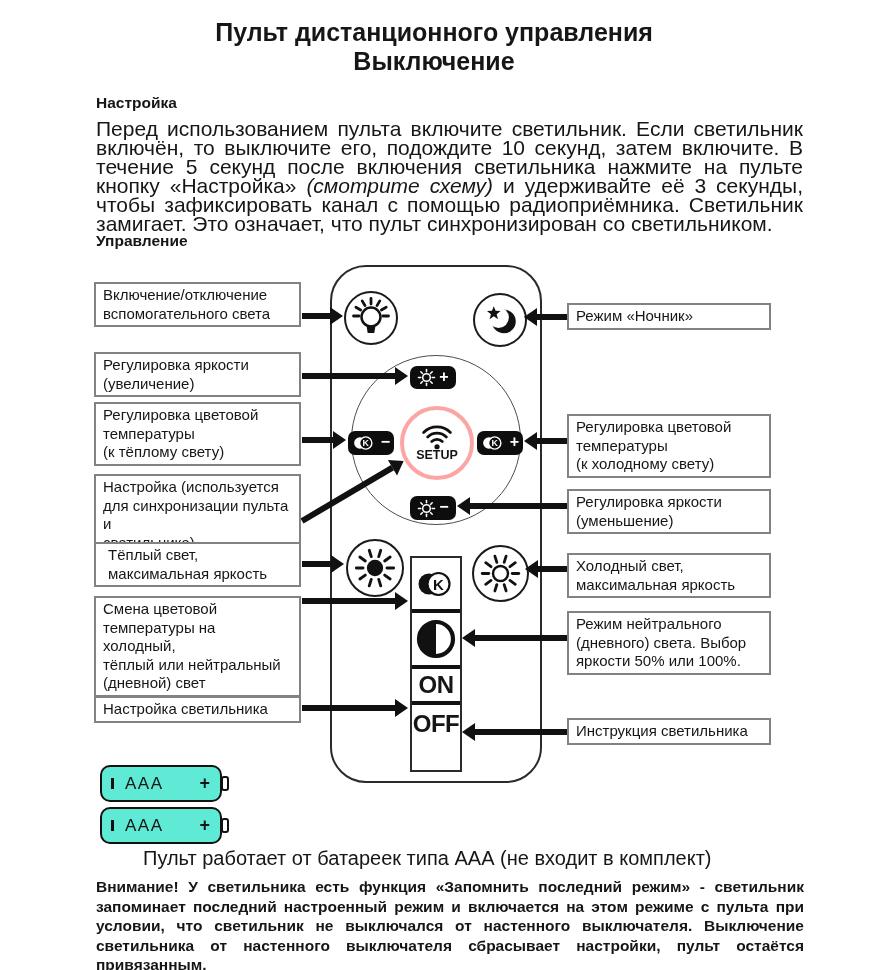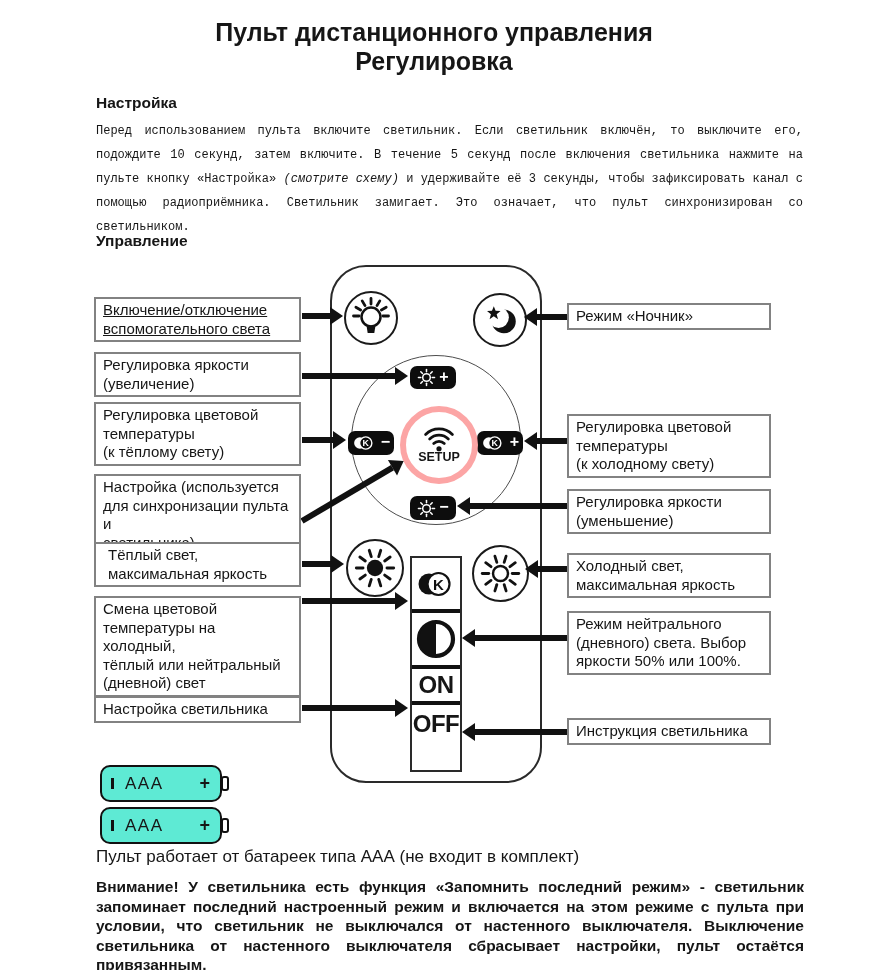--- a/index.html
+++ b/index.html
@@ -1,35 +1,35 @@
 <!DOCTYPE html>
 <html><head>
 <meta charset="utf-8">
 <style>
   html,body{margin:0;padding:0;background:#fff;}
   .page{position:relative;width:895px;height:970px;background:#fff;overflow:hidden;
         font-family:"Liberation Sans","DejaVu Sans",sans-serif;color:#161616;}
   .abs{position:absolute;}
   .title{left:0;top:18px;width:868px;text-align:center;font-size:25px;font-weight:bold;line-height:29px;}
   .h2{font-size:15.5px;font-weight:bold;}
-  .para{width:707px;font-size:12px;line-height:24px;text-align:justify;font-family:Liberation Mono, monospace;}
+  .para{width:707px;font-size:21px;line-height:19px;text-align:justify;}
   .para i{font-style:italic;}
   .lbl{border:2px solid #828282;padding:2px 7px;font-size:15px;line-height:18.5px;
        white-space:pre-line;background:#fff;z-index:6;box-sizing:border-box;}
   .lbl.left{left:94px;width:207px;}
   .lbl.right{left:567px;width:204px;}
   
   .remote{left:330px;top:265px;width:208px;height:514px;border:2px solid #2a2a2a;border-radius:36px;background:#fff;z-index:1;}
   .circ{position:absolute;border:2.5px solid #1a1a1a;border-radius:50%;background:#fff;
         display:flex;align-items:center;justify-content:center;}
   .pad{position:absolute;left:19px;top:88px;width:168px;height:168px;border:1.5px solid #4d4d4d;border-radius:50%;}
   .blackbtn{position:absolute;background:#0d0d0d;border-radius:7px;display:flex;align-items:center;
         justify-content:center;gap:3px;color:#fff;}
   .sign{font-size:16px;font-weight:900;line-height:1;color:#fff;transform:translateY(-1px);}
-  .setup{position:absolute;left:68px;top:139px;width:66px;height:66px;border:6px solid #fca5a5;border-radius:50%;
+  .setup{position:absolute;left:68px;top:139px;width:66px;height:66px;border:4px solid #fca5a5;border-radius:50%;
          background:#fff;display:flex;flex-direction:column;align-items:center;justify-content:center;}
   .setup .txt{font-size:12.5px;font-weight:bold;letter-spacing:0;margin-top:-2px;}
   .strip{position:absolute;left:78px;top:289px;width:52px;height:216px;border:2px solid #2a2a2a;background:#fff;
          box-sizing:border-box;display:flex;flex-direction:column;}
   .cell{display:flex;align-items:center;justify-content:center;box-sizing:border-box;}
   .cell+.cell{border-top:4px solid #111;}
   .onoff{font-size:24px;font-weight:800;letter-spacing:-0.5px;}
   
   .arr{position:absolute;height:6px;background:#111;z-index:5;}
   .arr.r::after{content:"";position:absolute;left:100%;top:-6px;border-left:13px solid #111;
@@ -38,32 +38,32 @@
        border-top:9px solid transparent;border-bottom:9px solid transparent;}
   .diag{transform:rotate(-30.5deg);transform-origin:left center;}
   
   .bat{position:absolute;left:100px;width:122px;height:37px;border:2.5px solid #111;border-radius:10px;
        background:#5eead4;display:flex;align-items:center;box-sizing:border-box;}
   .bat .tick{width:3px;height:11px;background:#111;margin-left:9px;}
   .bat .aaa{font-size:17px;letter-spacing:1.5px;margin-left:11px;}
   .bat .plus{font-size:18px;font-weight:bold;margin-left:auto;margin-right:10px;}
   .bat .nub{position:absolute;right:-9px;top:9px;width:8px;height:15px;border:2.5px solid #111;
        border-radius:3px;background:#fff;box-sizing:border-box;}
-  .caption{font-size:17px;}
+  .caption{font-size:20px;margin-left:47px;}
   .warning{width:708px;font-size:15.5px;font-weight:bold;line-height:19.5px;text-align:justify;}
   svg{display:block;}
 </style>
 </head>
 <body>
 
 <div class="page">
 
   <div class="abs title">
     <div>Пульт дистанционного управления</div>
-    <div>Регулировка</div>
+    <div>Выключение</div>
   </div>
 
   <div class="abs h2" style="left:96px;top:94px;">Настройка</div>
   <p class="abs para" style="left:96px;top:119px;margin:0;"><span>Перед использованием пульта включите светильник. Если светильник включён, то выключите его, подождите 10 секунд, затем включите. В течение 5 секунд после включения светильника нажмите на пульте кнопку «Настройка» </span><i>(смотрите схему)</i><span> и удерживайте её 3 секунды, чтобы зафиксировать канал с помощью радиоприёмника. Светильник замигает. Это означает, что пульт синхронизирован со светильником.</span></p>
   <div class="abs h2" style="left:96px;top:232px;">Управление</div>
 
   <div class="abs remote">
 
     <div class="circ" style="left:12px;top:24px;width:50px;height:50px;">
       <span>
@@ -240,21 +240,21 @@
   <div class="arr r abs" style="left:302px;top:598px;width:93px;"></div>
   <div class="arr r abs" style="left:302px;top:705px;width:93px;"></div>
 
   <div class="arr l abs" style="left:537px;top:314px;width:31px;"></div>
   <div class="arr l abs" style="left:537px;top:438px;width:31px;"></div>
   <div class="arr l abs" style="left:470px;top:503px;width:98px;"></div>
   <div class="arr l abs" style="left:538px;top:566px;width:30px;"></div>
   <div class="arr l abs" style="left:475px;top:635px;width:93px;"></div>
   <div class="arr l abs" style="left:475px;top:729px;width:93px;"></div>
 
-  <div class="abs lbl left" style="top:297px;text-decoration:underline;">Включение/отключение
+  <div class="abs lbl left" style="top:282px;">Включение/отключение
 вспомогательного света</div>
   <div class="abs lbl left" style="top:352px;">Регулировка яркости
 (увеличение)</div>
   <div class="abs lbl left" style="top:402px;">Регулировка цветовой
 температуры
 (к тёплому свету)</div>
   <div class="abs lbl left" style="top:474px;">Настройка (используется
 для синхронизации пульта и
 светильника)</div>
   <div class="abs lbl left" style="top:542px;padding-left:12px;">Тёплый свет,

